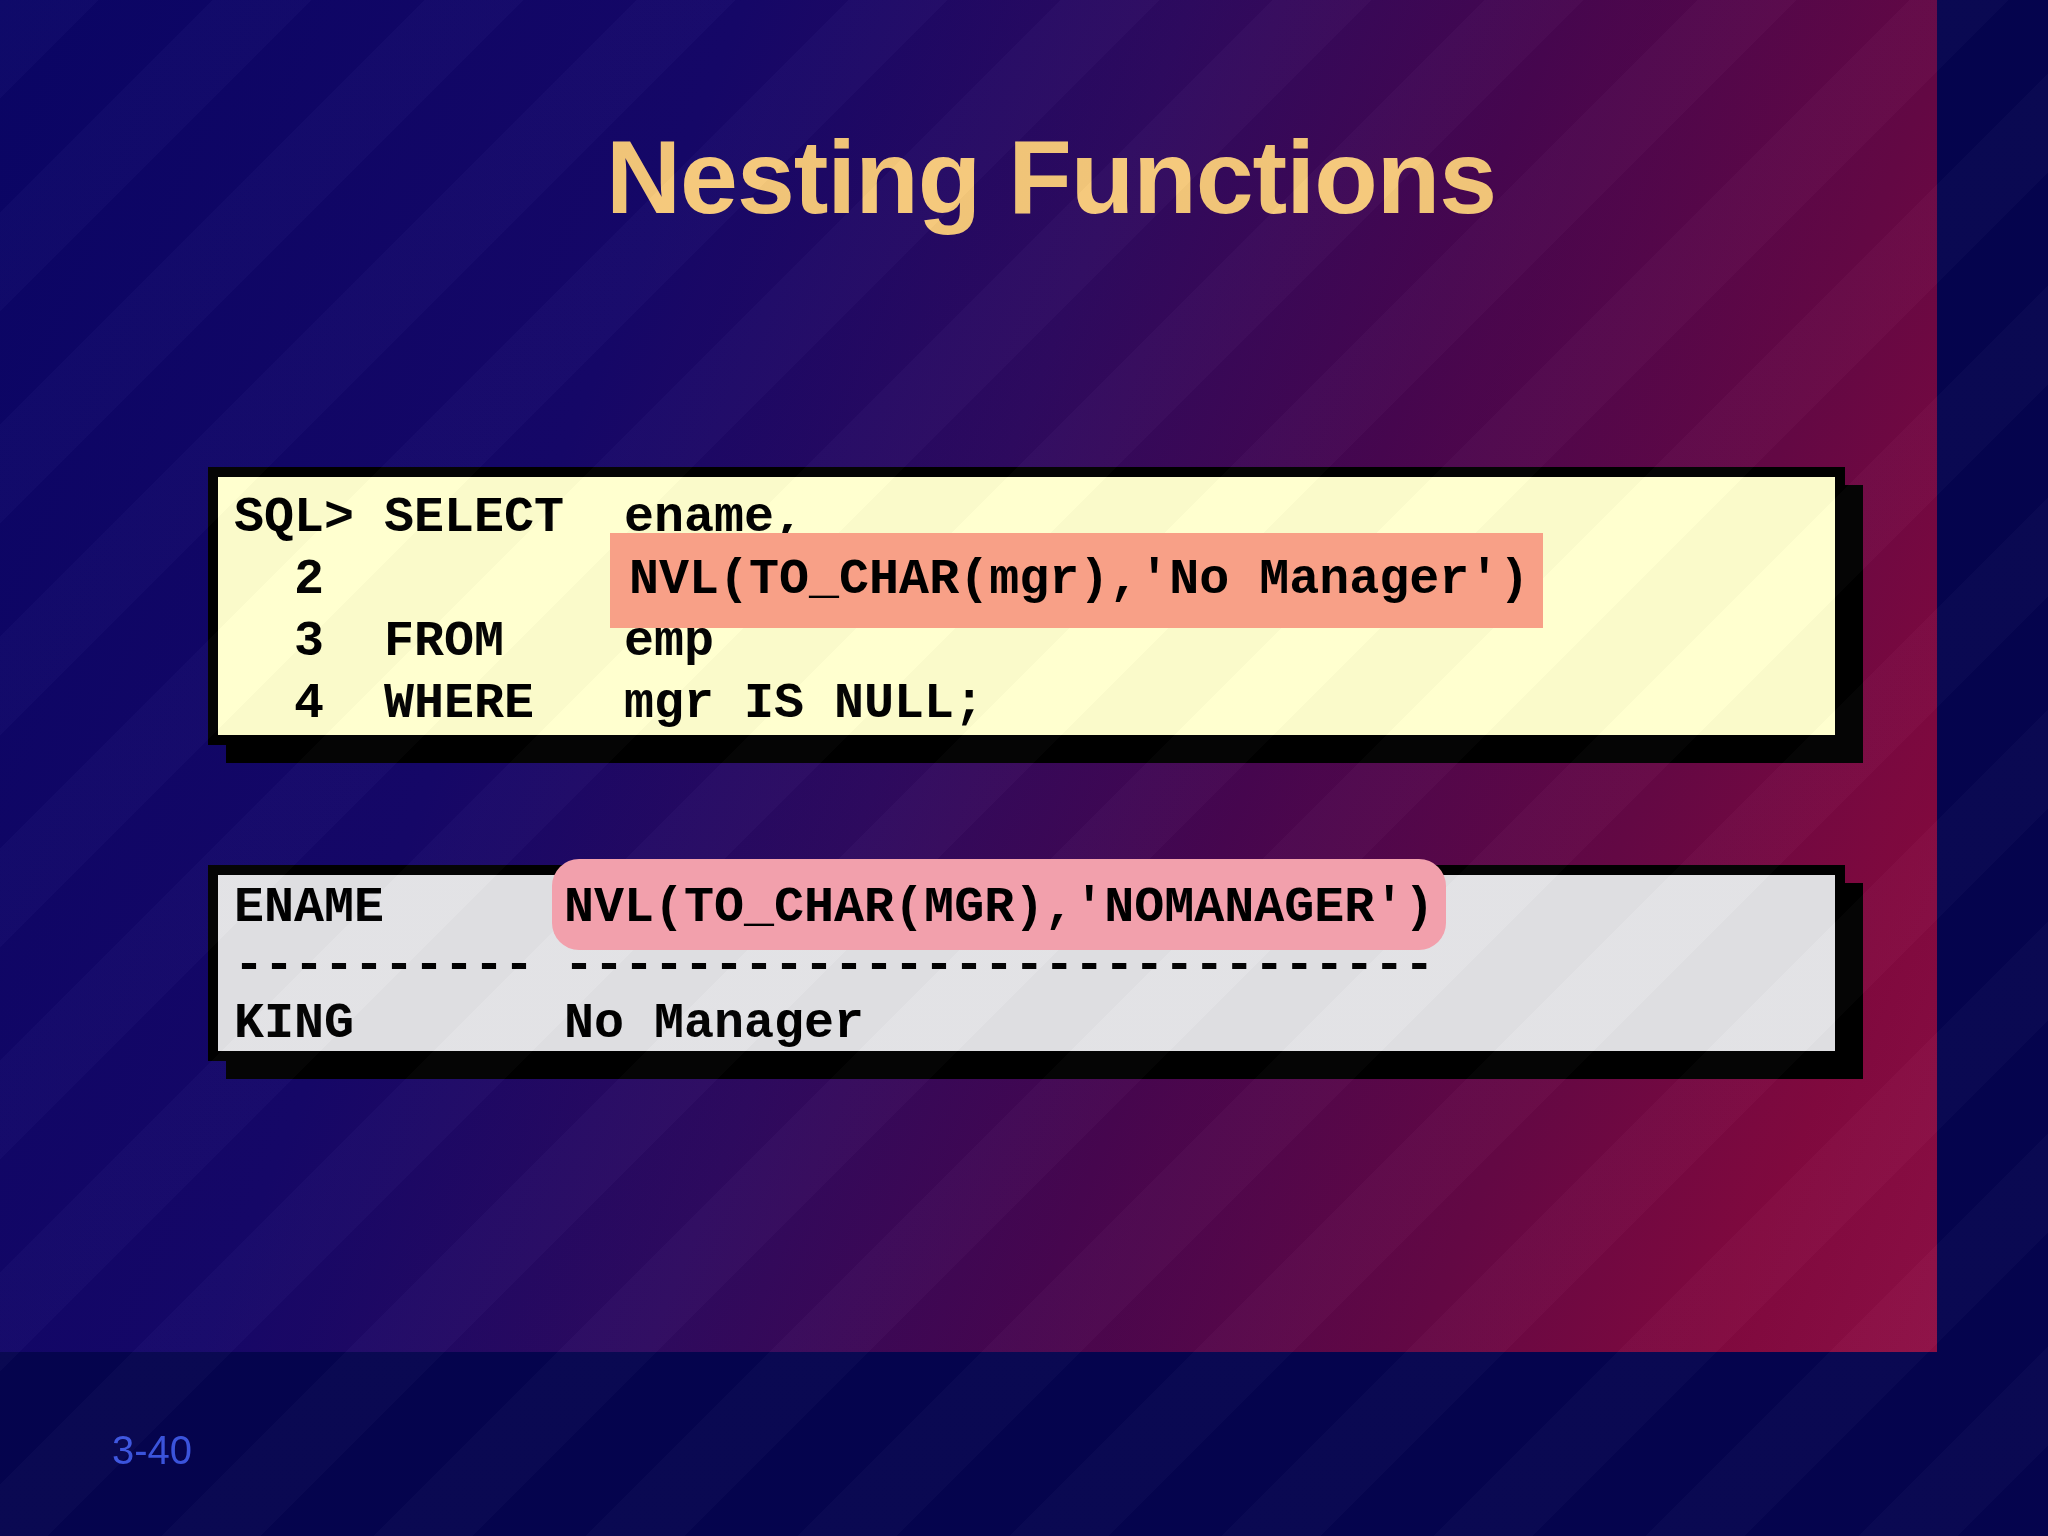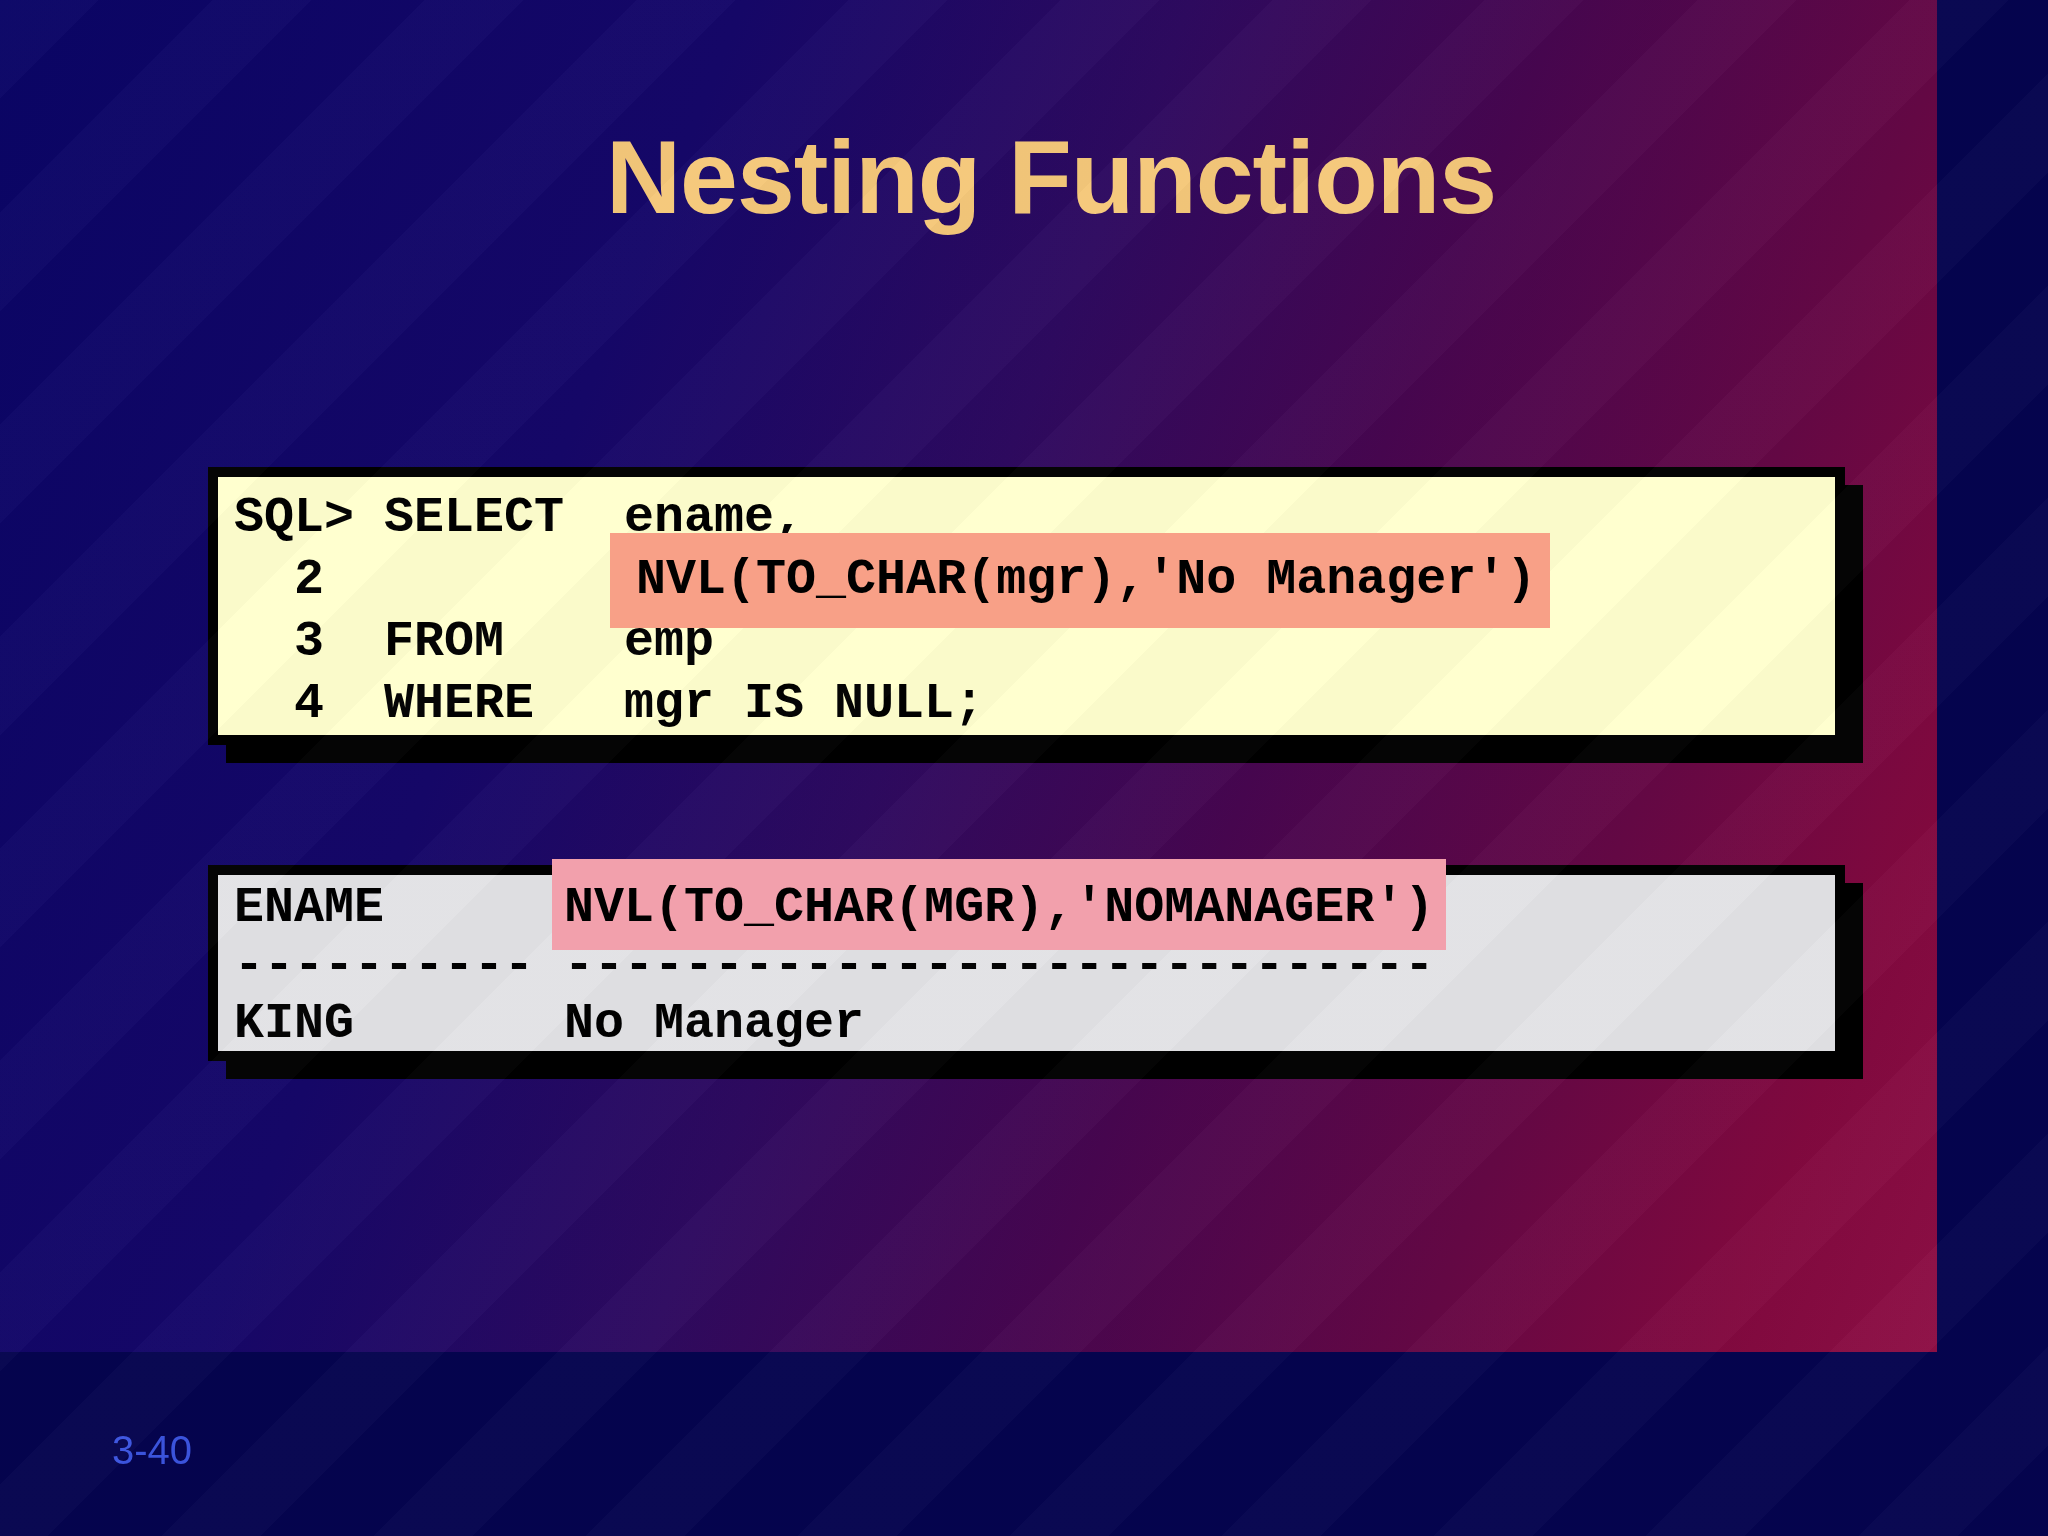--- a/index.html
+++ b/index.html
@@ -53,27 +53,27 @@
   }
   .mono-line{
     white-space:pre;
     font-family:"Liberation Mono","DejaVu Sans Mono",monospace;
     font-weight:bold;color:#000;
     font-size:50px;line-height:62px;
   }
   .result-panel .mono-line{line-height:58px;}
   .hl-salmon{
     background:var(--highlight_salmon,#F8A087);
-    padding:18px 14px 20px 26px;margin:-18px -14px -20px -14px;
+    padding:18px 14px 20px 19px;margin:-18px -14px -20px -14px;
     position:relative;z-index:1;
   }
   .hl-pink{
     background:var(--highlight_pink,#F2A0AC);
     padding:20px 12px 14px 12px;margin:-20px -12px -14px -12px;
-    position:relative;z-index:1;
+    position:relative;z-index:1;border-radius:27px;
   }
   .page-number{
     position:absolute;left:112px;top:1428px;
     font-size:40px;color:var(--page_blue,#3C55DF);
     font-family:"Liberation Sans",sans-serif;
   }
 </style>
 </head>
 <body>
 

